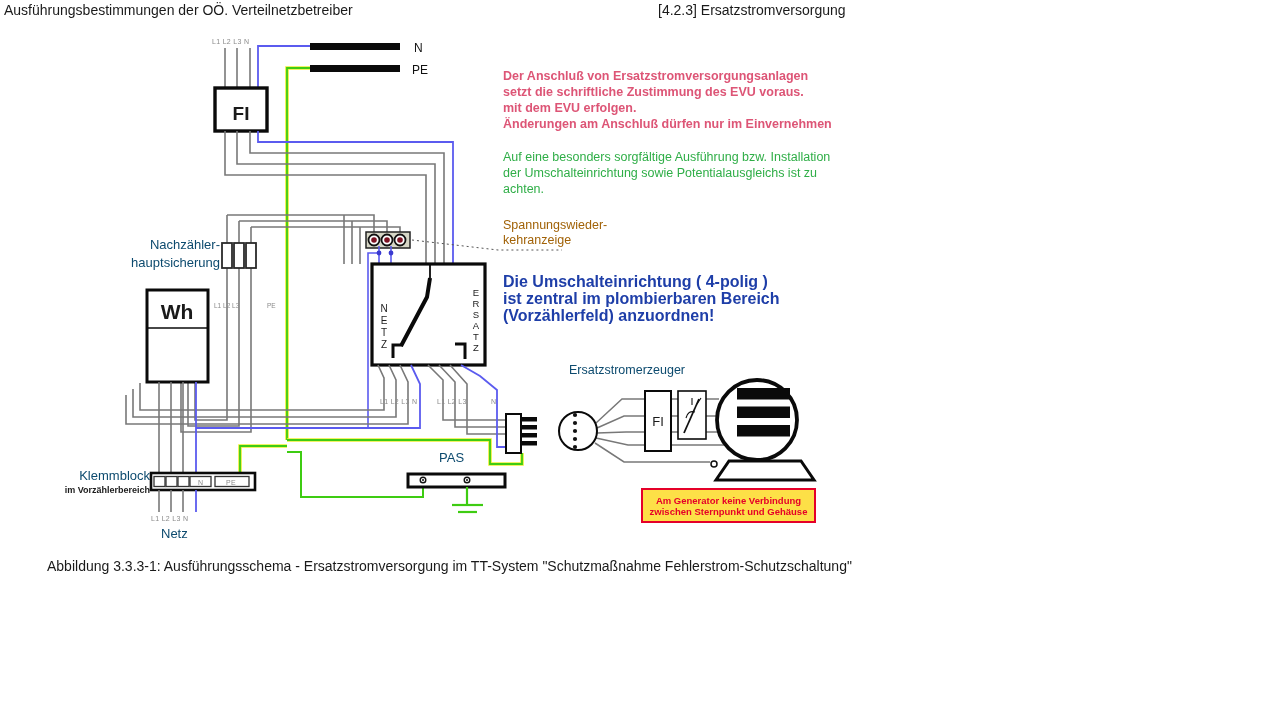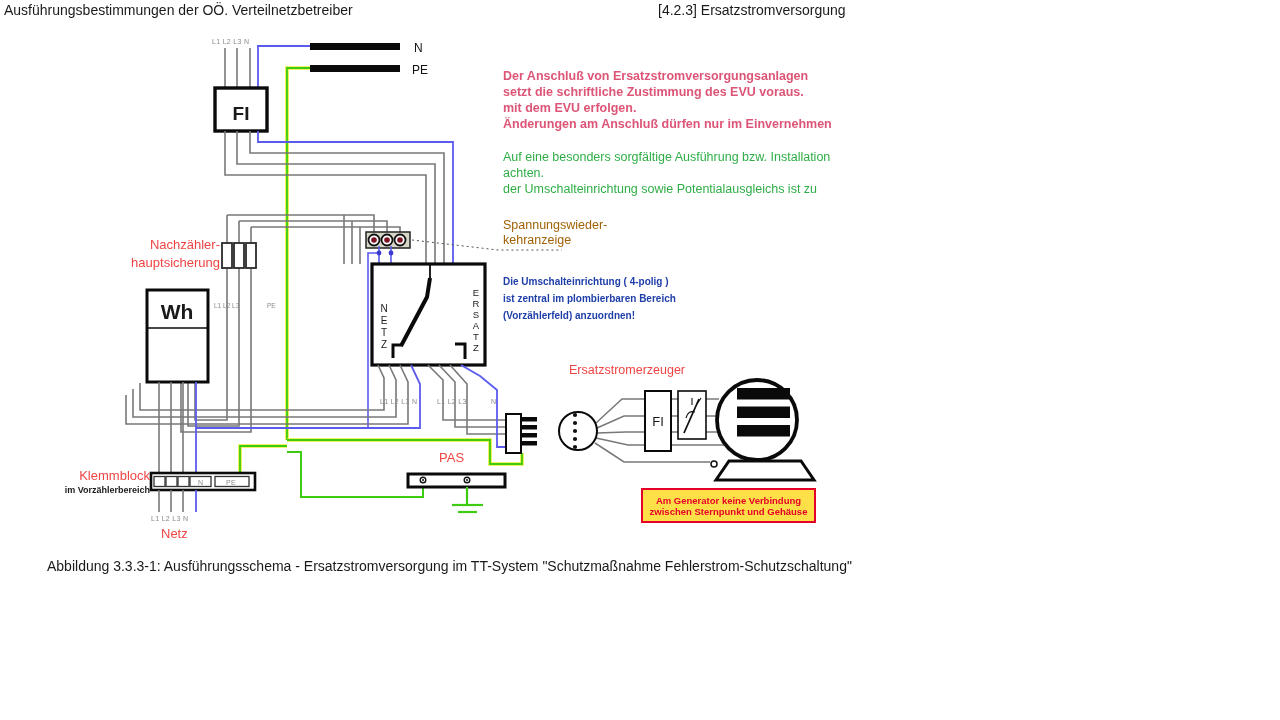--- a/index.html
+++ b/index.html
@@ -10,23 +10,23 @@
   svg text{font-family:"Liberation Sans",sans-serif;fill:#1a1a1a;}
   .tinylab{font-size:7px;fill:#8a8a8a;letter-spacing:0.3px;}
   .microlab{font-size:6.5px;fill:#8a8a8a;}
   .buslab{font-size:12px;fill:#111;}
   .vert{font-size:10px;fill:#222;}
   .verts{font-size:9.5px;fill:#222;}
   .header-line{font-size:14px;color:#1a1a1a;white-space:nowrap;}
   .note{white-space:nowrap;line-height:16px;font-size:12.5px;}
   .note-red{color:#dd5576;font-weight:bold;}
   .note-green{color:#2fae47;}
-  .note-blue{color:#1e3ea8;font-weight:bold;font-size:10px;line-height:17px;}
+  .note-blue{color:#1e3ea8;font-weight:bold;font-size:16px;line-height:17px;}
   .note-black{color:#a16207;line-height:15px;}
-  .sidelabel{font-size:13px;color:#ef4444;white-space:nowrap;}
+  .sidelabel{font-size:13px;color:#0c4a6e;white-space:nowrap;}
   .sidelabel-small{font-size:9px;font-weight:bold;color:#1a1a1a;white-space:nowrap;}
   .warnbox{border:2px solid #e50029;text-align:center;padding-top:5px;background:#fde047;}
   .warnbox div{font-size:9.5px;font-weight:bold;color:#e50029;line-height:11px;white-space:nowrap;}
   .caption{font-size:14px;color:#1a1a1a;white-space:nowrap;}
 </style>
 </head>
 <body>
 
 <div id="page">
 
@@ -227,22 +227,22 @@
 
   <div class="abs note note-red" style="left:503px;top:68px;">
     <div>Der Anschluß von Ersatzstromversorgungsanlagen</div>
     <div>setzt die schriftliche Zustimmung des EVU voraus.</div>
     <div>mit dem EVU erfolgen.</div>
     <div>Änderungen am Anschluß dürfen nur im Einvernehmen</div>
   </div>
 
   <div class="abs note note-green" style="left:503px;top:149px;">
     <div>Auf eine besonders sorgfältige Ausführung bzw. Installation</div>
+    <div>der Umschalteinrichtung sowie Potentialausgleichs ist zu</div>
     <div>achten.</div>
-    <div>der Umschalteinrichtung sowie Potentialausgleichs ist zu</div>
   </div>
 
   <div class="abs note note-black" style="left:503px;top:218px;font-size:12.5px;">
     <div>Spannungswieder-</div>
     <div>kehranzeige</div>
   </div>
 
   <div class="abs note note-blue" style="left:503px;top:273px;">
     <div>Die Umschalteinrichtung ( 4-polig )</div>
     <div>ist zentral im plombierbaren Bereich</div>

